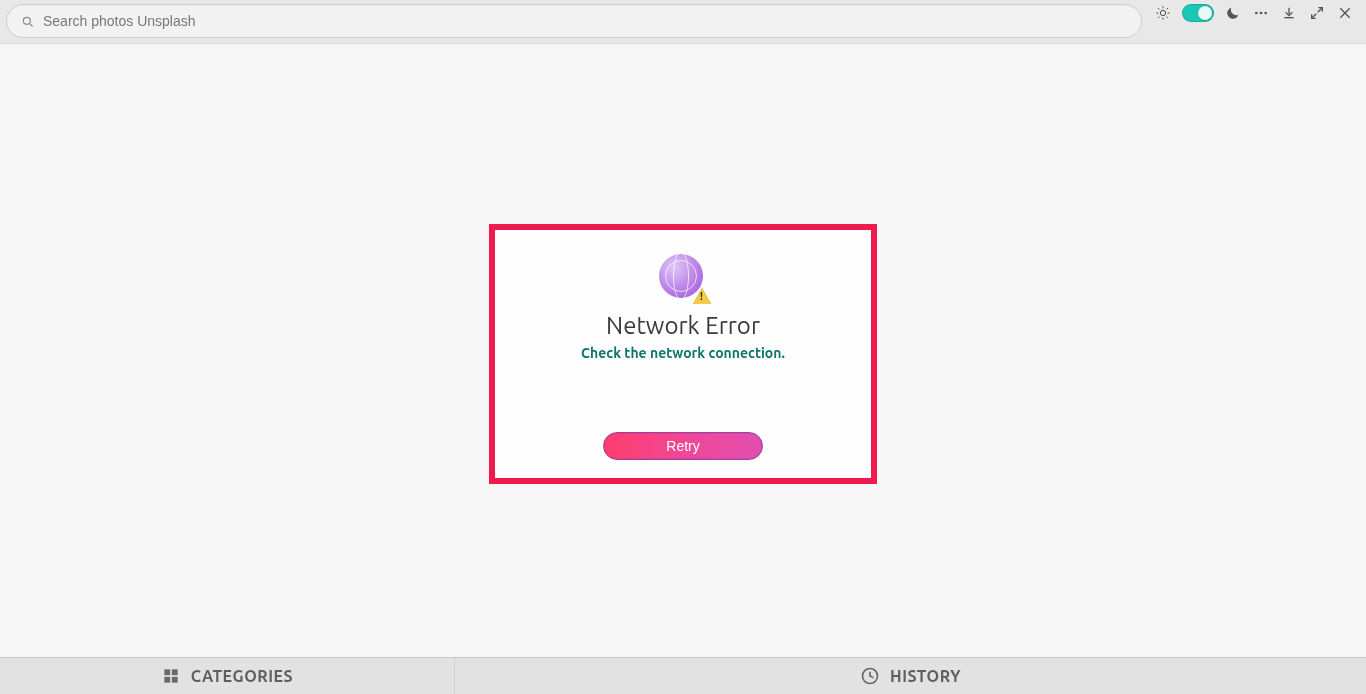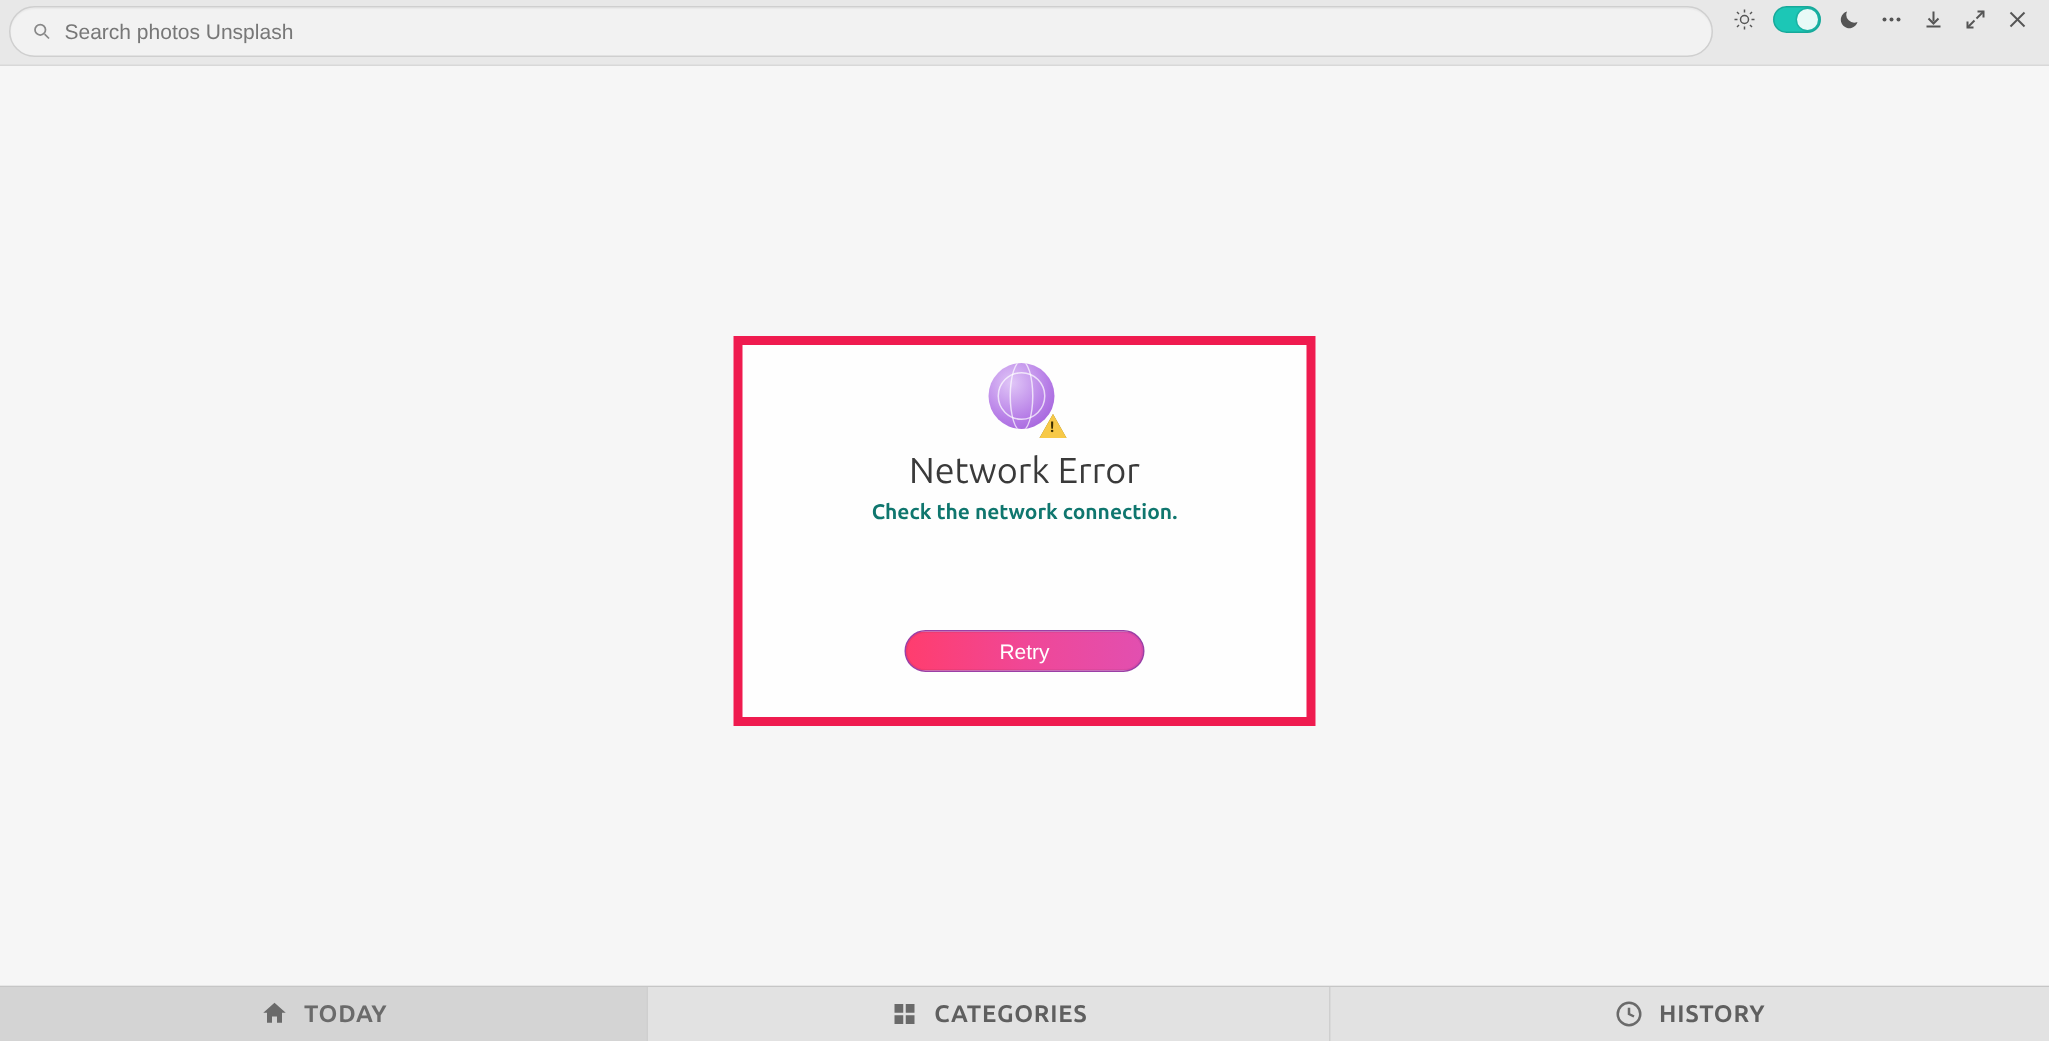--- a/index.html
+++ b/index.html
@@ -70,21 +70,21 @@
     position: absolute;
     left: 489px;
     top: 180px;   
     width: 388px;
     height: 260px;
     background: #fefefe;
     border: 6px solid #ef1b4f;
     display: flex;
     flex-direction: column;
     align-items: center;
-    padding-top: 12px;
+    padding-top: 24px;
   }
 
   .net-icon { position: relative; width: 48px; height: 48px; }
   .globe {
     width: 44px; height: 44px; border-radius: 50%;
     background: radial-gradient(circle at 35% 30%, #e0c6f7 0%, #b57be6 60%, #9a55d6 100%);
     position: relative;
     overflow: hidden;
   }
   .globe::before, .globe::after {
@@ -234,28 +234,20 @@
       <div class="globe"></div>
       <div class="warn-badge"></div>
     </div>
     <div class="err-title">Network Error</div>
     <div class="err-sub">Check the network connection.</div>
     <button class="retry-btn">Retry</button>
   </div>
 </div>
 
 <div class="bottom">
-  <div class="tab tab-today active">
-    <span class="ticon">
-      <svg viewBox="0 0 24 24" fill="currentColor">
-        <path d="M12 3l9 8h-3v8h-4v-5h-4v5H6v-8H3l9-8z"></path>
-      </svg>
-    </span>
-    <span>TODAY</span>
-  </div>
   <div class="tab tab-cat">
     <span class="ticon">
       <svg viewBox="0 0 24 24" fill="currentColor">
         <rect x="4" y="4" width="7" height="7"></rect>
           <rect x="13" y="4" width="7" height="7"></rect>
         <rect x="4" y="13" width="7" height="7"></rect>
           <rect x="13" y="13" width="7" height="7"></rect>
       </svg>
     </span>
     <span>CATEGORIES</span>

